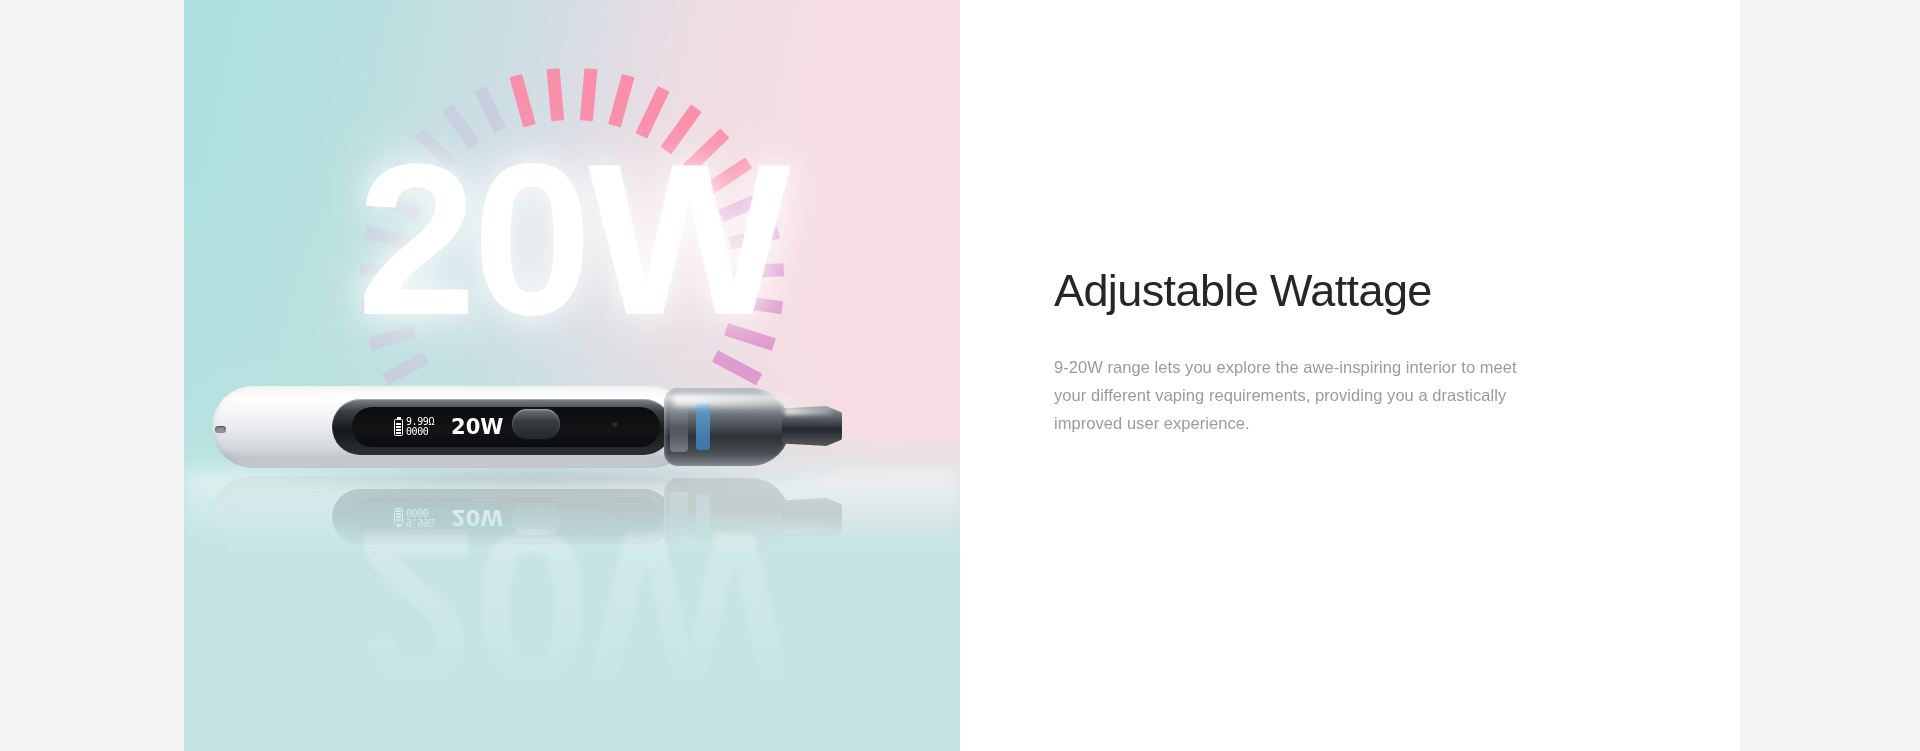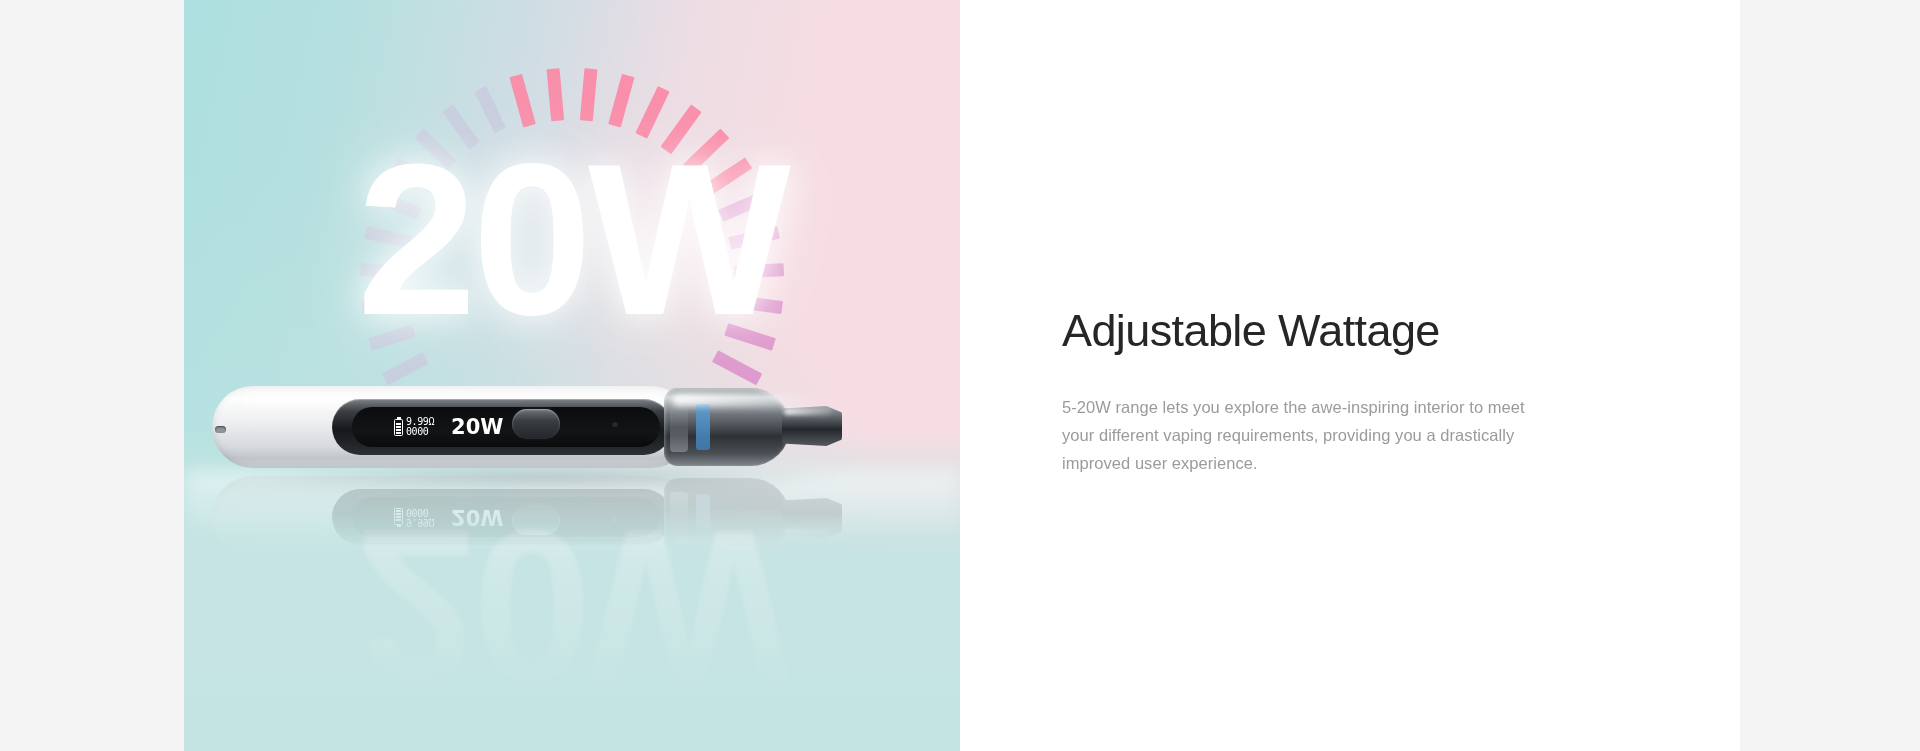--- a/index.html
+++ b/index.html
@@ -368,24 +368,23 @@
 
   
   .text-panel {
     position: relative;
     width: 780px;
     height: 751px;
     background: #ffffff;
   }
   .text-inner {
     position: absolute;
-    left: 102px;
+    left: 94px;
     top: 265px;
     width: 500px;
-    margin-top: 40px;
   }
   .headline {
     margin: 0;
     font-family: "Liberation Sans", sans-serif;
     font-weight: 400;
     font-size: 45px;
     line-height: 52px;
     letter-spacing: -0.6px;
     color: #262626;
   }
@@ -521,18 +520,18 @@
             <div class="pod-gloss"></div>
           </div>
         </div>
 
       </div>
     </div>
 
     <div class="text-panel">
       <div class="text-inner">
         <h1 class="headline">Adjustable Wattage</h1>
-        <p class="body-copy">5-20W range lets you explore the awe-inspiring interior to meet your different vaping requirements, providing you a drastically improved user experience.</p>
+        <p class="body-copy">9-20W range lets you explore the awe-inspiring interior to meet your different vaping requirements, providing you a drastically improved user experience.</p>
       </div>
     </div>
 
   </div>
 </div>
 
 </body></html>

